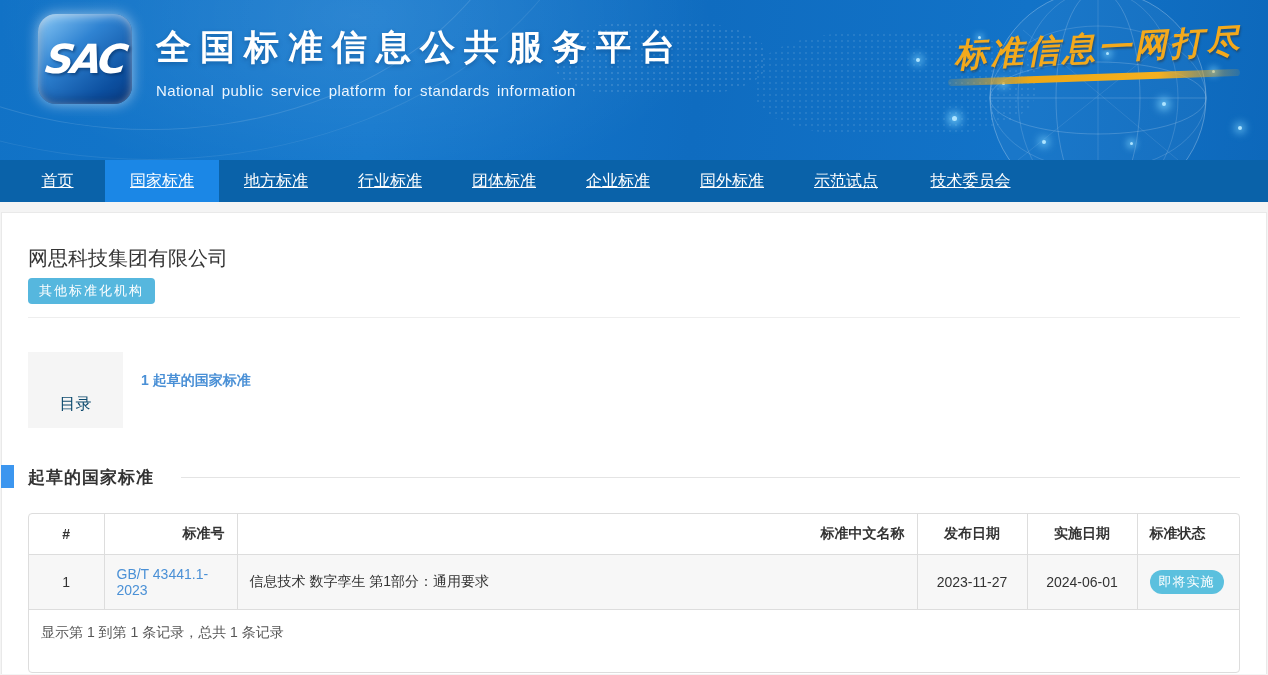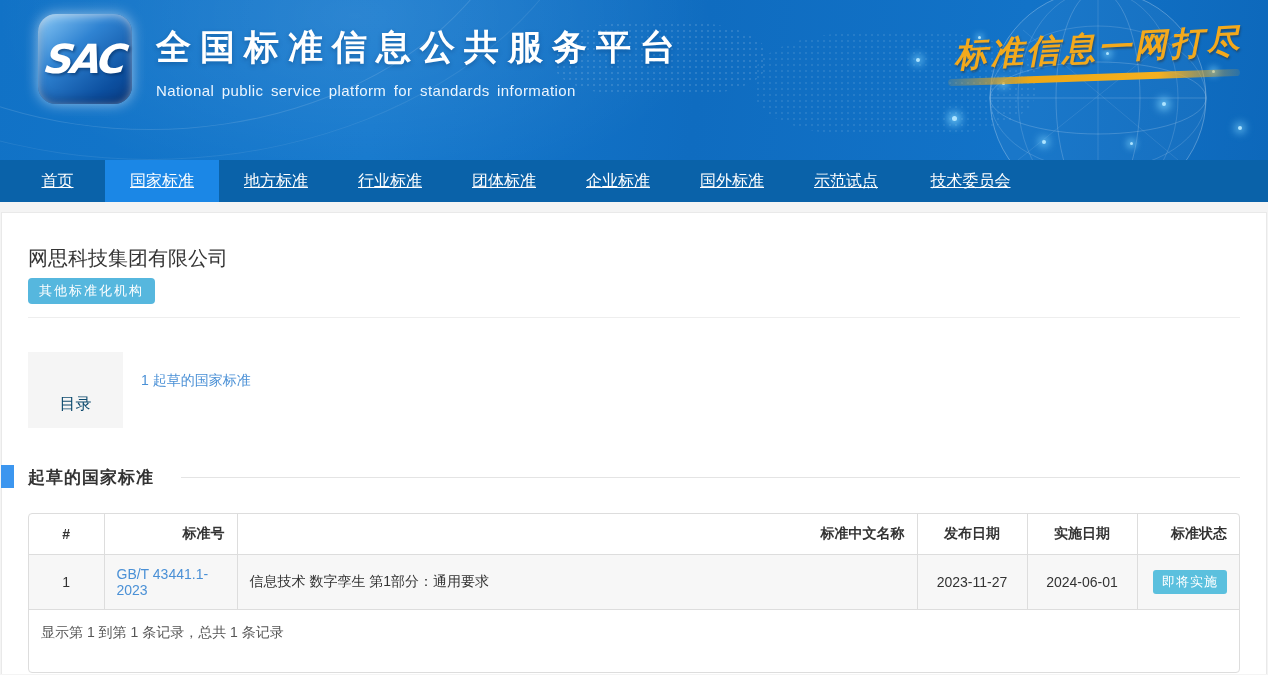--- a/index.html
+++ b/index.html
@@ -91,41 +91,41 @@
     display:inline-block; margin:9px 0 0 26px; background:#56b7de; color:#fff;
     font-size:13px; padding:4px 11px; border-radius:4px; letter-spacing:2px;
   }
   .rule { margin:13px 26px 0; border:none; border-top:1px solid #eee; }
 
   .toc { display:flex; margin:34px 26px 0; height:76px; }
   .toc-label {
     width:95px; background:#f5f5f5; display:flex; align-items:center; justify-content:center;
     padding-top:28px; font-size:16px; color:#0c4a6e;
   }
-  .toc-body { flex:1; padding:19px 0 0 18px; }
+  .toc-body { flex:1; padding:19px 0 0 18px;font-weight:bold; }
   .toc-link { font-size:14px; color:#4a90d6; text-decoration:none; cursor:pointer; }
 
   .section-header { position:relative; margin-top:37px; display:flex; align-items:center; height:24px;gap:12px; }
   .section-marker { position:absolute; left:-1px; top:0; width:13px; height:23px; background:#3c96ef; }
   .section-title { margin-left:26px; font-size:17px; font-weight:bold; color:#333; letter-spacing:1px; }
   .section-rule { flex:1; height:1px; background:#e4e4e4; margin:0 26px 0 15px; }
 
   .table-wrap { margin:24px 26px 0; border:1px solid #ddd; border-radius:4px; background:#fff; }
   table { width:100%; border-collapse:collapse; border-style:hidden; table-layout:fixed; }
   th, td { border:1px solid #ddd; font-size:14px; padding:11px 12px; color:#333; }
   th { text-align:right; font-weight:bold; }
   .col-idx { width:75px; text-align:center; }
   .col-no { width:133px; }
   .col-date { width:110px; text-align:center; }
-  .col-status { width:102px; text-align:right; }
+  .col-status { width:102px; text-align:left; }
   tbody tr { background:#f7f7f7; }
   .std-link { color:#4a90d6; text-decoration:none; cursor:pointer; }
   .status-badge {
     display:inline-block; background:#5bc0de; color:#fff; font-size:13px;
-    padding:3px 9px; border-radius:3px; letter-spacing:1px;
+    padding:3px 9px; border-radius:12px; letter-spacing:1px;
   }
   .table-summary { border-top:1px solid #ddd; padding:14px 12px 30px; font-size:14px; color:#555; }
 </style>
 </head>
 <body>
 
 <div class="banner">
   <div class="curve curve1"></div>
   <div class="curve curve2"></div>
   <div class="dotmap dm1"></div>

